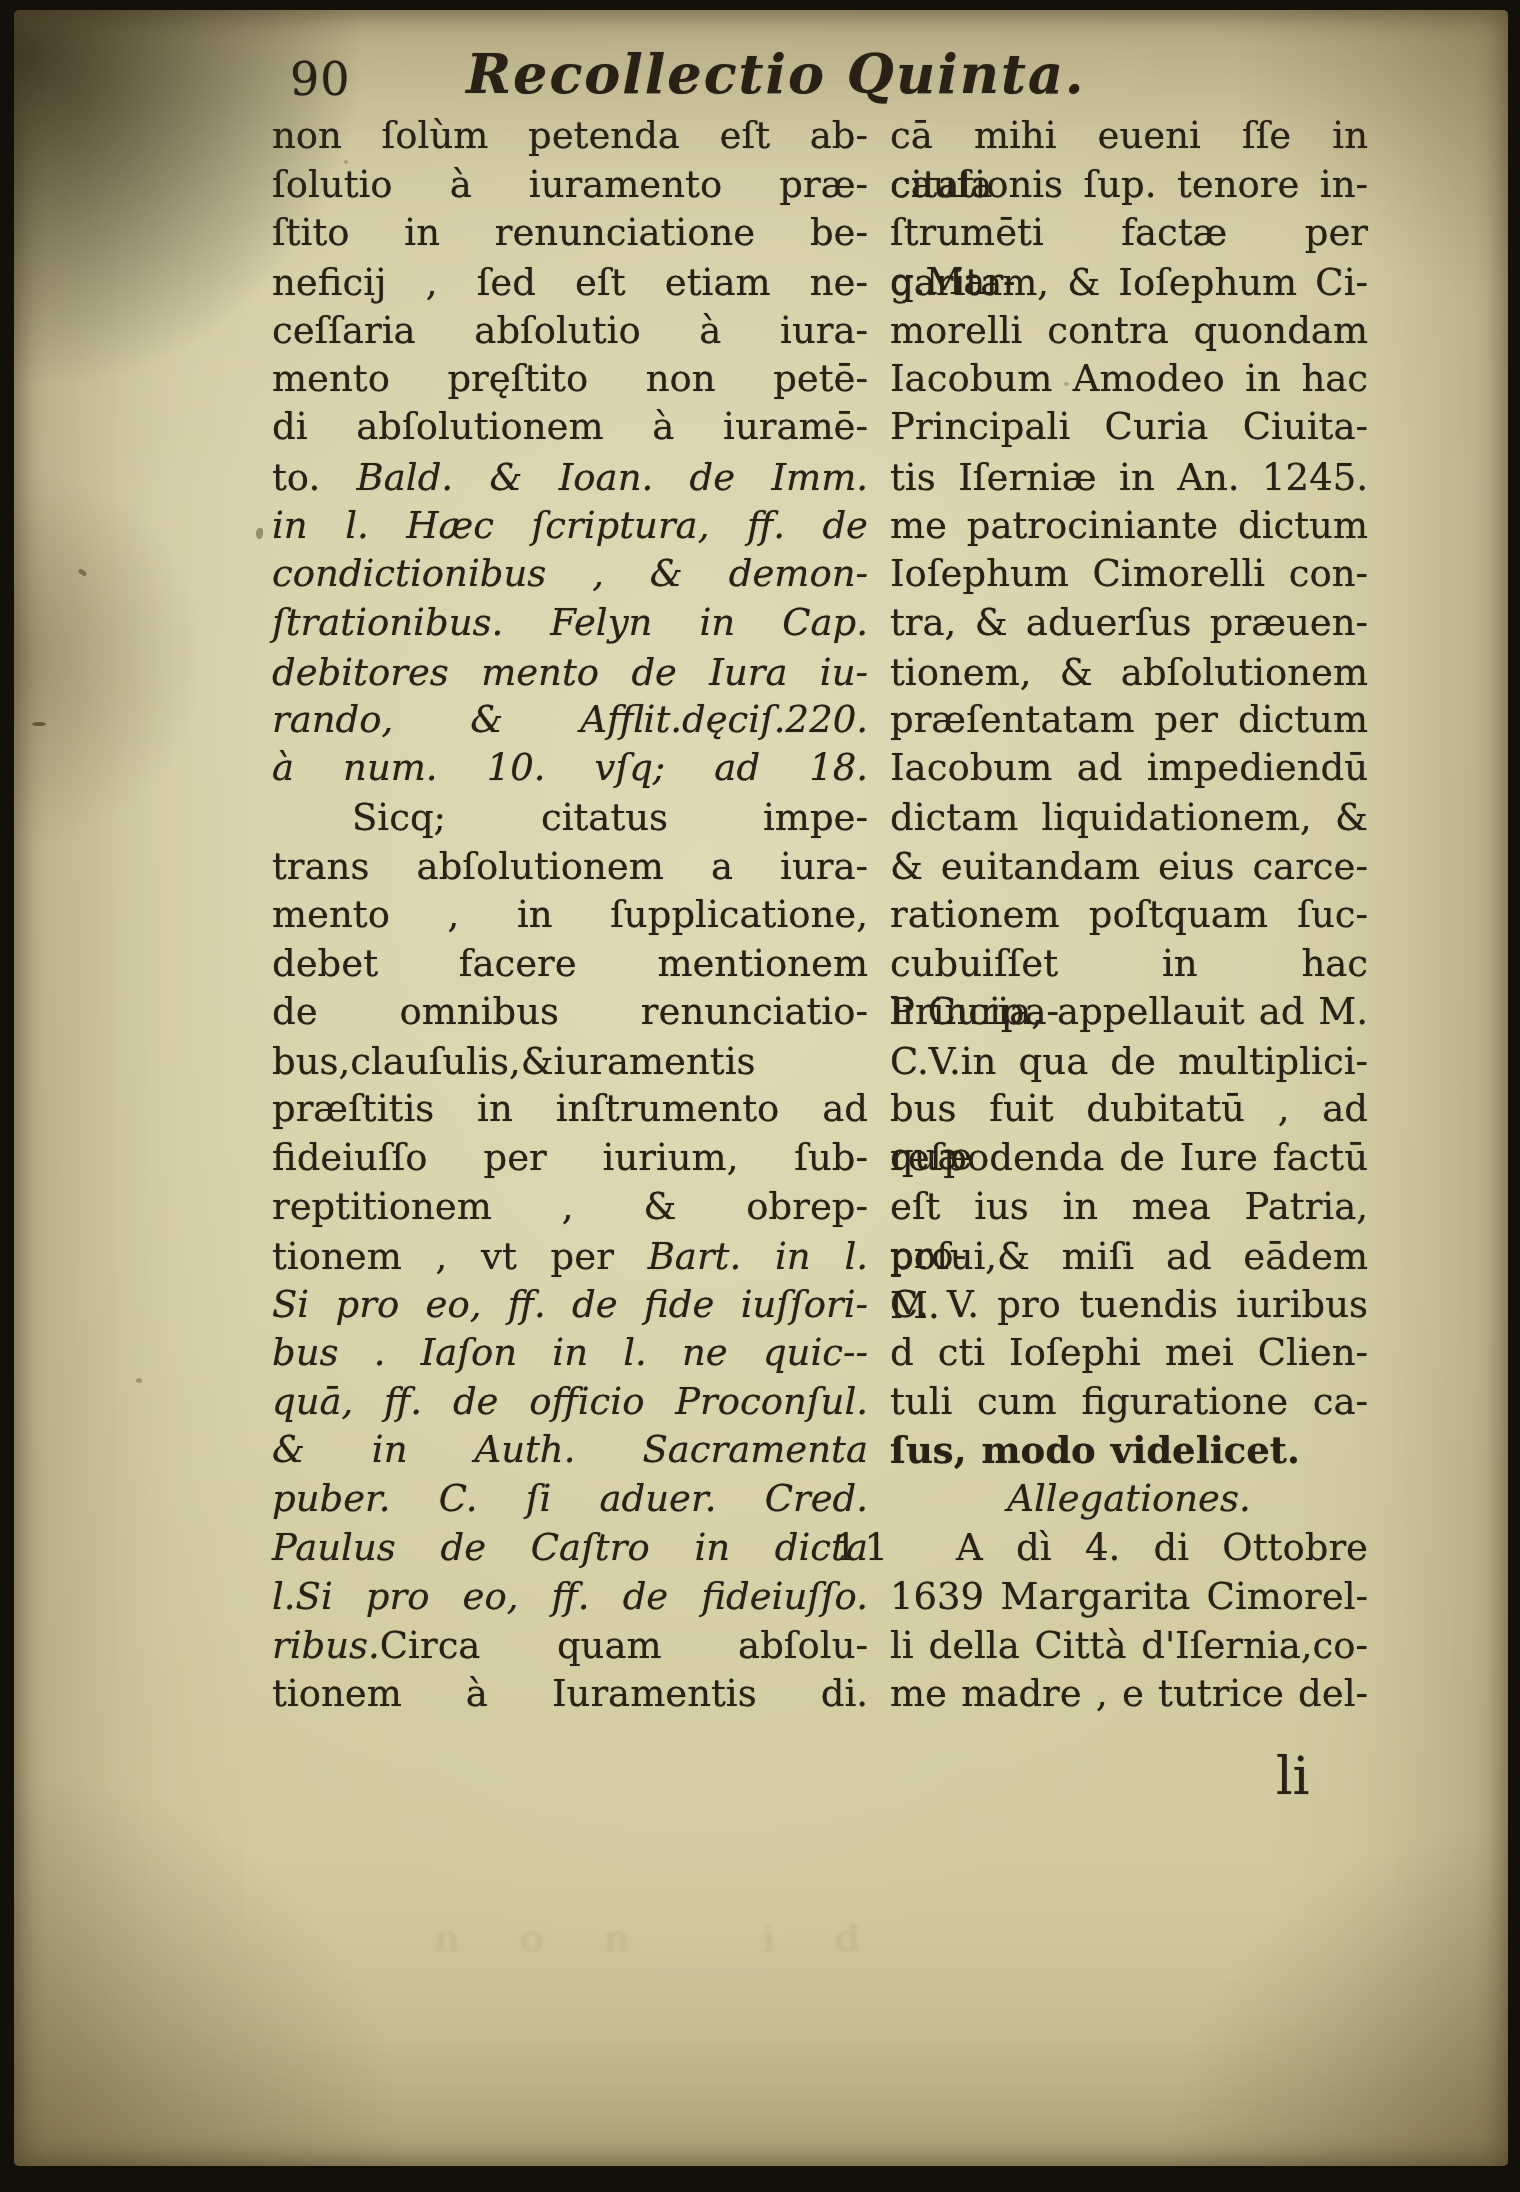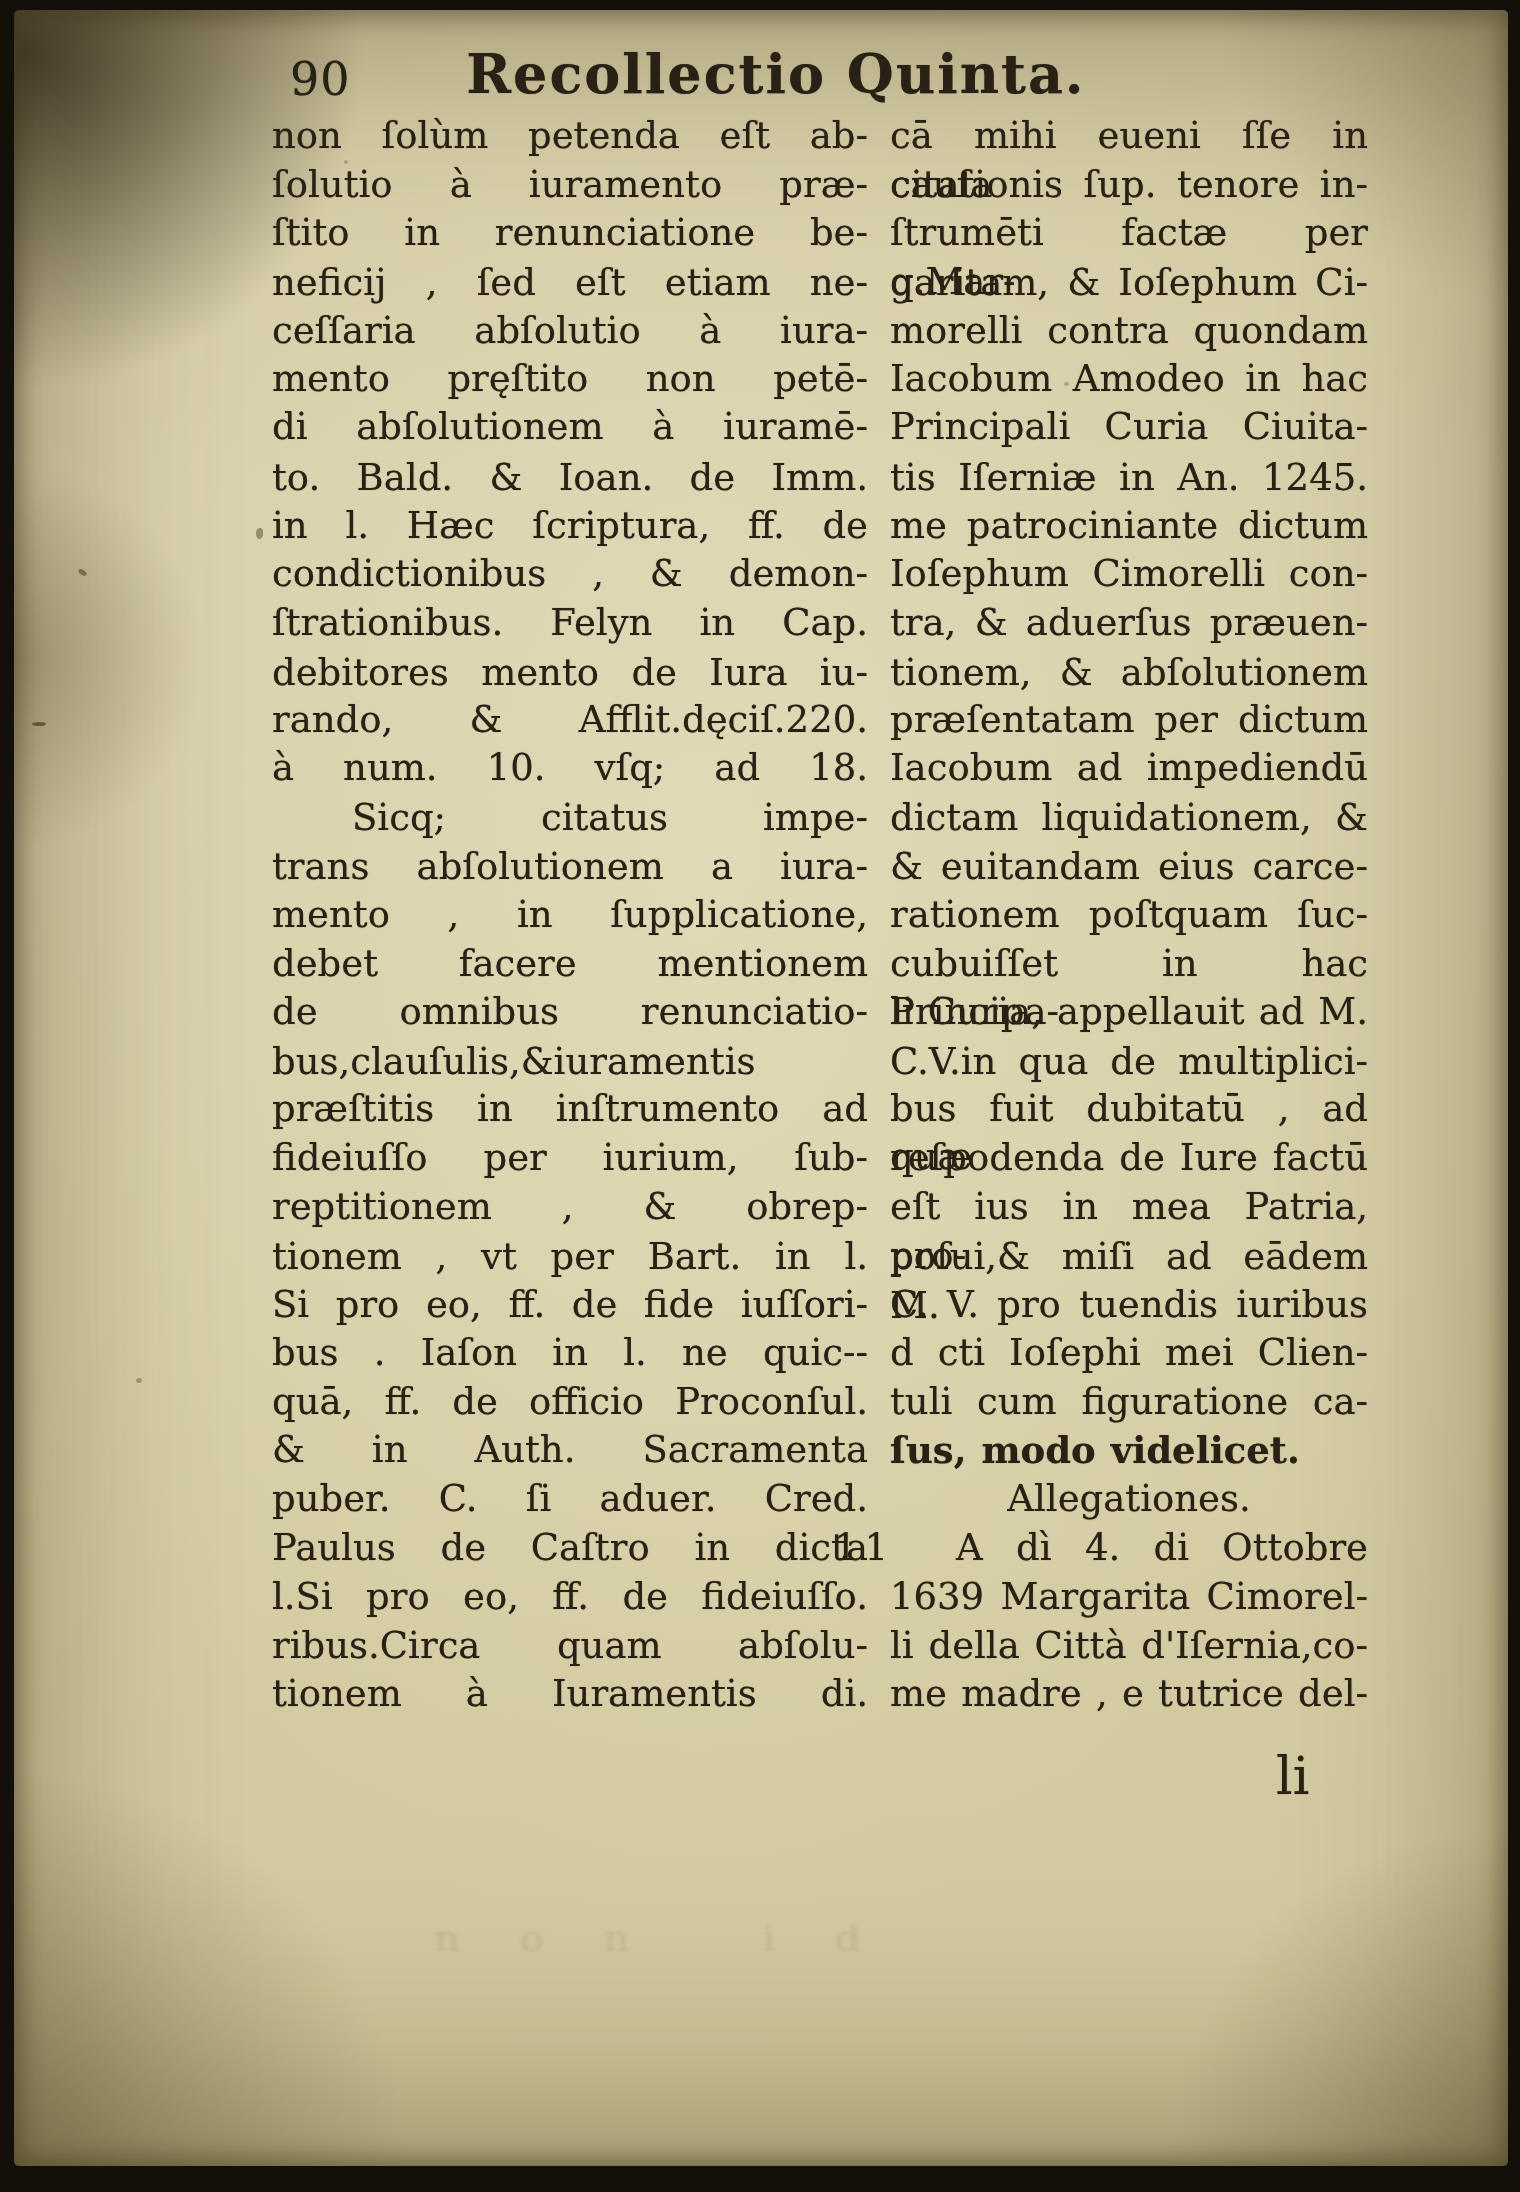--- a/index.html
+++ b/index.html
@@ -12,31 +12,31 @@
       radial-gradient(circle at 100% 0%, rgba(80,66,34,.30), transparent 11%),
       radial-gradient(circle at 0% 100%, rgba(66,53,26,.42), transparent 15%),
       radial-gradient(circle at 100% 100%, rgba(66,53,26,.38), transparent 13%),
       radial-gradient(ellipse at 46% 40%, rgba(255,252,232,.22), transparent 62%),
       linear-gradient(180deg,#d2c9a0 0%,#d8d0aa 22%,#d7cfa7 58%,#d2c99f 86%,#c8bd91 100%);
     box-shadow: inset 0 0 170px 42px rgba(88,72,38,.38), inset 0 0 24px 6px rgba(41,32,15,.48);
   }
   .ink{color:#292115;text-shadow:0 0 1px rgba(41,33,21,.55);}
   .pagenum{position:absolute;left:276px;top:42px;font-size:46px;letter-spacing:1px;}
   .title{position:absolute;left:51%;top:32px;transform:translateX(-50%);
-         font-size:54px;font-weight:bold;letter-spacing:2px;white-space:nowrap;}
+         font-size:54px;font-weight:bold;letter-spacing:2px;white-space:nowrap;font-style:italic;}
   .col{position:absolute;top:102px;word-spacing:2px;}
   .col-left{left:258px;width:596px;font-size:37px;}
   .col-right{left:876px;width:478px;font-size:37px;}
   .line{position:relative;line-height:48.7px;height:48.7px;white-space:nowrap;}
   .line.j{white-space:normal;text-align:justify;text-align-last:justify;}
   .line.c{white-space:normal;text-align:center;text-align-last:center;}
   .line.l{white-space:normal;text-align:left;text-align-last:left;font-weight:bold;}
   .line:nth-child(4n){transform:translateY(1px);}
   .line:nth-child(7n){transform:translateY(-1px);}
-  .it{}
+  .it{font-style:italic;}
   .hang{position:absolute;left:-56px;top:0;letter-spacing:7px;font-style:normal;}
   .catchword{position:absolute;left:1262px;top:1736px;font-size:52px;}
   .bleed{position:absolute;left:420px;top:1905px;font-size:40px;color:#6d5e3a;opacity:.16;
          filter:blur(2px);letter-spacing:60px;transform:scaleY(.9);}
   .speck{position:absolute;background:#453a20;border-radius:50%;opacity:.55;}
   .s1{left:64px;top:560px;width:9px;height:5px;transform:rotate(35deg);}
   .s2{left:18px;top:712px;width:14px;height:4px;opacity:.7;}
   .s3{left:242px;top:518px;width:7px;height:11px;border-radius:60% 40% 60% 60%;opacity:.45;}
   .s4{left:122px;top:1368px;width:6px;height:5px;opacity:.35;}
   .s5{left:1050px;top:372px;width:5px;height:4px;opacity:.3;}

